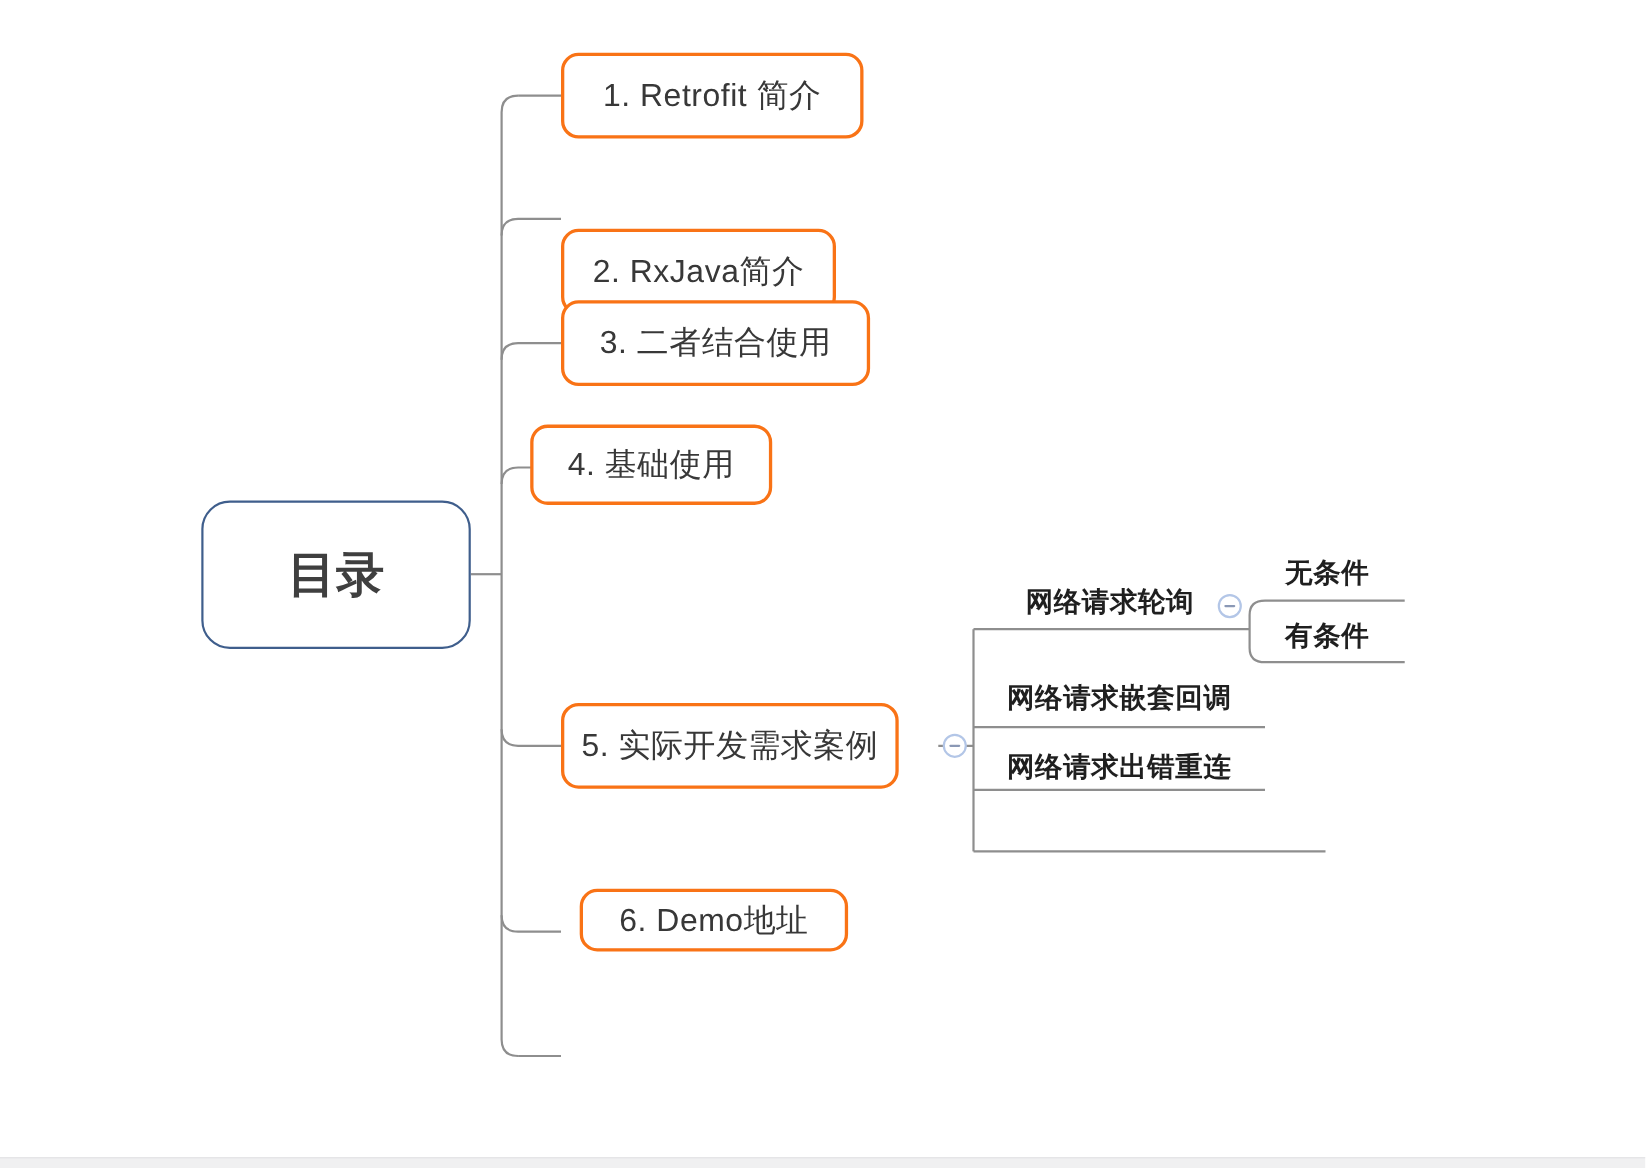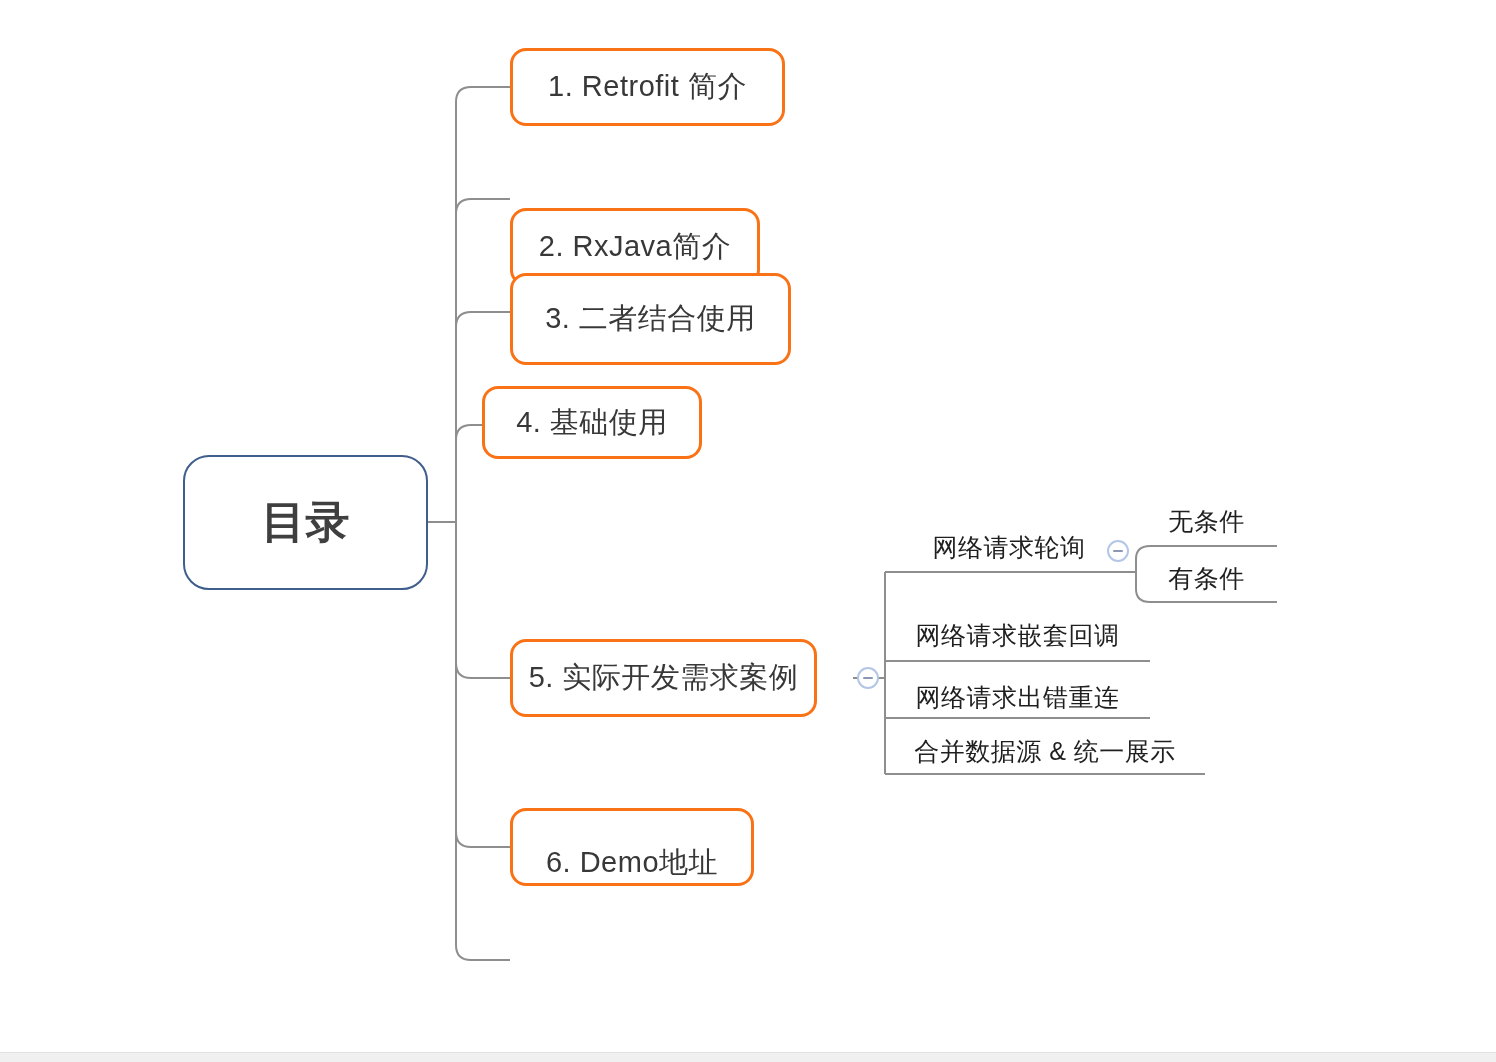--- a/index.html
+++ b/index.html
@@ -6,21 +6,21 @@
   body{font-family:"Liberation Sans","DejaVu Sans",sans-serif;}
   #canvas{position:relative;width:1496px;height:1062px;background:#ffffff;overflow:hidden;}
   #wires{position:absolute;left:0;top:0;width:1496px;height:1062px;z-index:1;}
   #wires path{fill:none;stroke:#8e8e8e;stroke-width:2;}
 
   .topic{position:absolute;z-index:2;display:flex;align-items:center;justify-content:center;
          background:#ffffff;box-sizing:border-box;color:#383838;cursor:default;}
   .boxed{border:3px solid #f97316;border-radius:16px;font-size:29px;font-weight:400;letter-spacing:0.5px;}
   .root-topic{border:2.5px solid #3f5e8c;border-radius:26px;font-size:44px;font-weight:600;color:#3f3f3f;}
 
-  .line-topic{position:absolute;z-index:2;text-align:center;font-size:25px;font-weight:400;
+  .line-topic{position:absolute;z-index:2;text-align:center;font-size:25px;font-weight:700;
               color:#1f1f1f;line-height:32px;height:32px;letter-spacing:0.5px;}
   .line-topic.small{font-size:25px;}
 
   .collapse{position:absolute;z-index:3;width:22px;height:22px;border-radius:50%;
             background:#ffffff;border:2px solid #b3c6e7;box-sizing:border-box;
             display:flex;align-items:center;justify-content:center;cursor:pointer;}
   .collapse .dash{width:10px;height:2px;background:#8a98b5;border-radius:1px;}
 
   .bottom-bar{position:absolute;left:0;right:0;bottom:0;height:9px;z-index:4;
               background:#f0f0f1;border-top:1px solid #e2e2e4;}
@@ -55,33 +55,33 @@
   </div>
 
   <div class="topic boxed" style="left:510px;top:48px;width:275px;height:78px;">
     <span>1. Retrofit 简介</span>
   </div>
 
   <div class="topic boxed" style="left:510px;top:160px;width:250px;height:78px;margin-top:48px;">
     <span>2. RxJava简介</span>
   </div>
 
-  <div class="topic boxed" style="left:510px;top:273px;width:281px;height:92px;">
+  <div class="topic boxed" style="left:510px;top:273px;width:281px;height:78px;">
     <span>3. 二者结合使用</span>
   </div>
 
   <div class="topic boxed" style="left:482px;top:386px;width:220px;height:73px;text-align:right;">
     <span>4. 基础使用</span>
   </div>
 
   <div class="topic boxed" style="left:510px;top:639px;width:307px;height:78px;">
     <span>5. 实际开发需求案例</span>
   </div>
 
-  <div class="topic boxed" style="left:510px;top:808px;width:244px;height:78px;align-items:flex-end;">
+  <div class="topic boxed" style="left:527px;top:808px;width:244px;height:57px;">
     <span>6. Demo地址</span>
   </div>
 
 
   <div class="collapse" style="left:857px;top:667px;">
     <span class="dash"></span>
   </div>
 
   <div class="line-topic" style="left:885px;top:531px;width:248px;">
     <span>网络请求轮询</span>
@@ -92,23 +92,20 @@
   </div>
 
   <div class="line-topic" style="left:885px;top:619px;width:265px;">
     <span>网络请求嵌套回调</span>
   </div>
 
   <div class="line-topic" style="left:885px;top:681px;width:265px;">
     <span>网络请求出错重连</span>
   </div>
 
-  <div class="line-topic" style="left:885px;top:735px;width:320px;">
-    <span>合并数据源 &amp; 统一展示</span>
-  </div>
 
   <div class="line-topic small" style="left:1136px;top:505px;width:141px;">
     <span>无条件</span>
   </div>
 
   <div class="line-topic small" style="left:1136px;top:562px;width:141px;">
     <span>有条件</span>
   </div>
 
   <div class="bottom-bar"></div>

